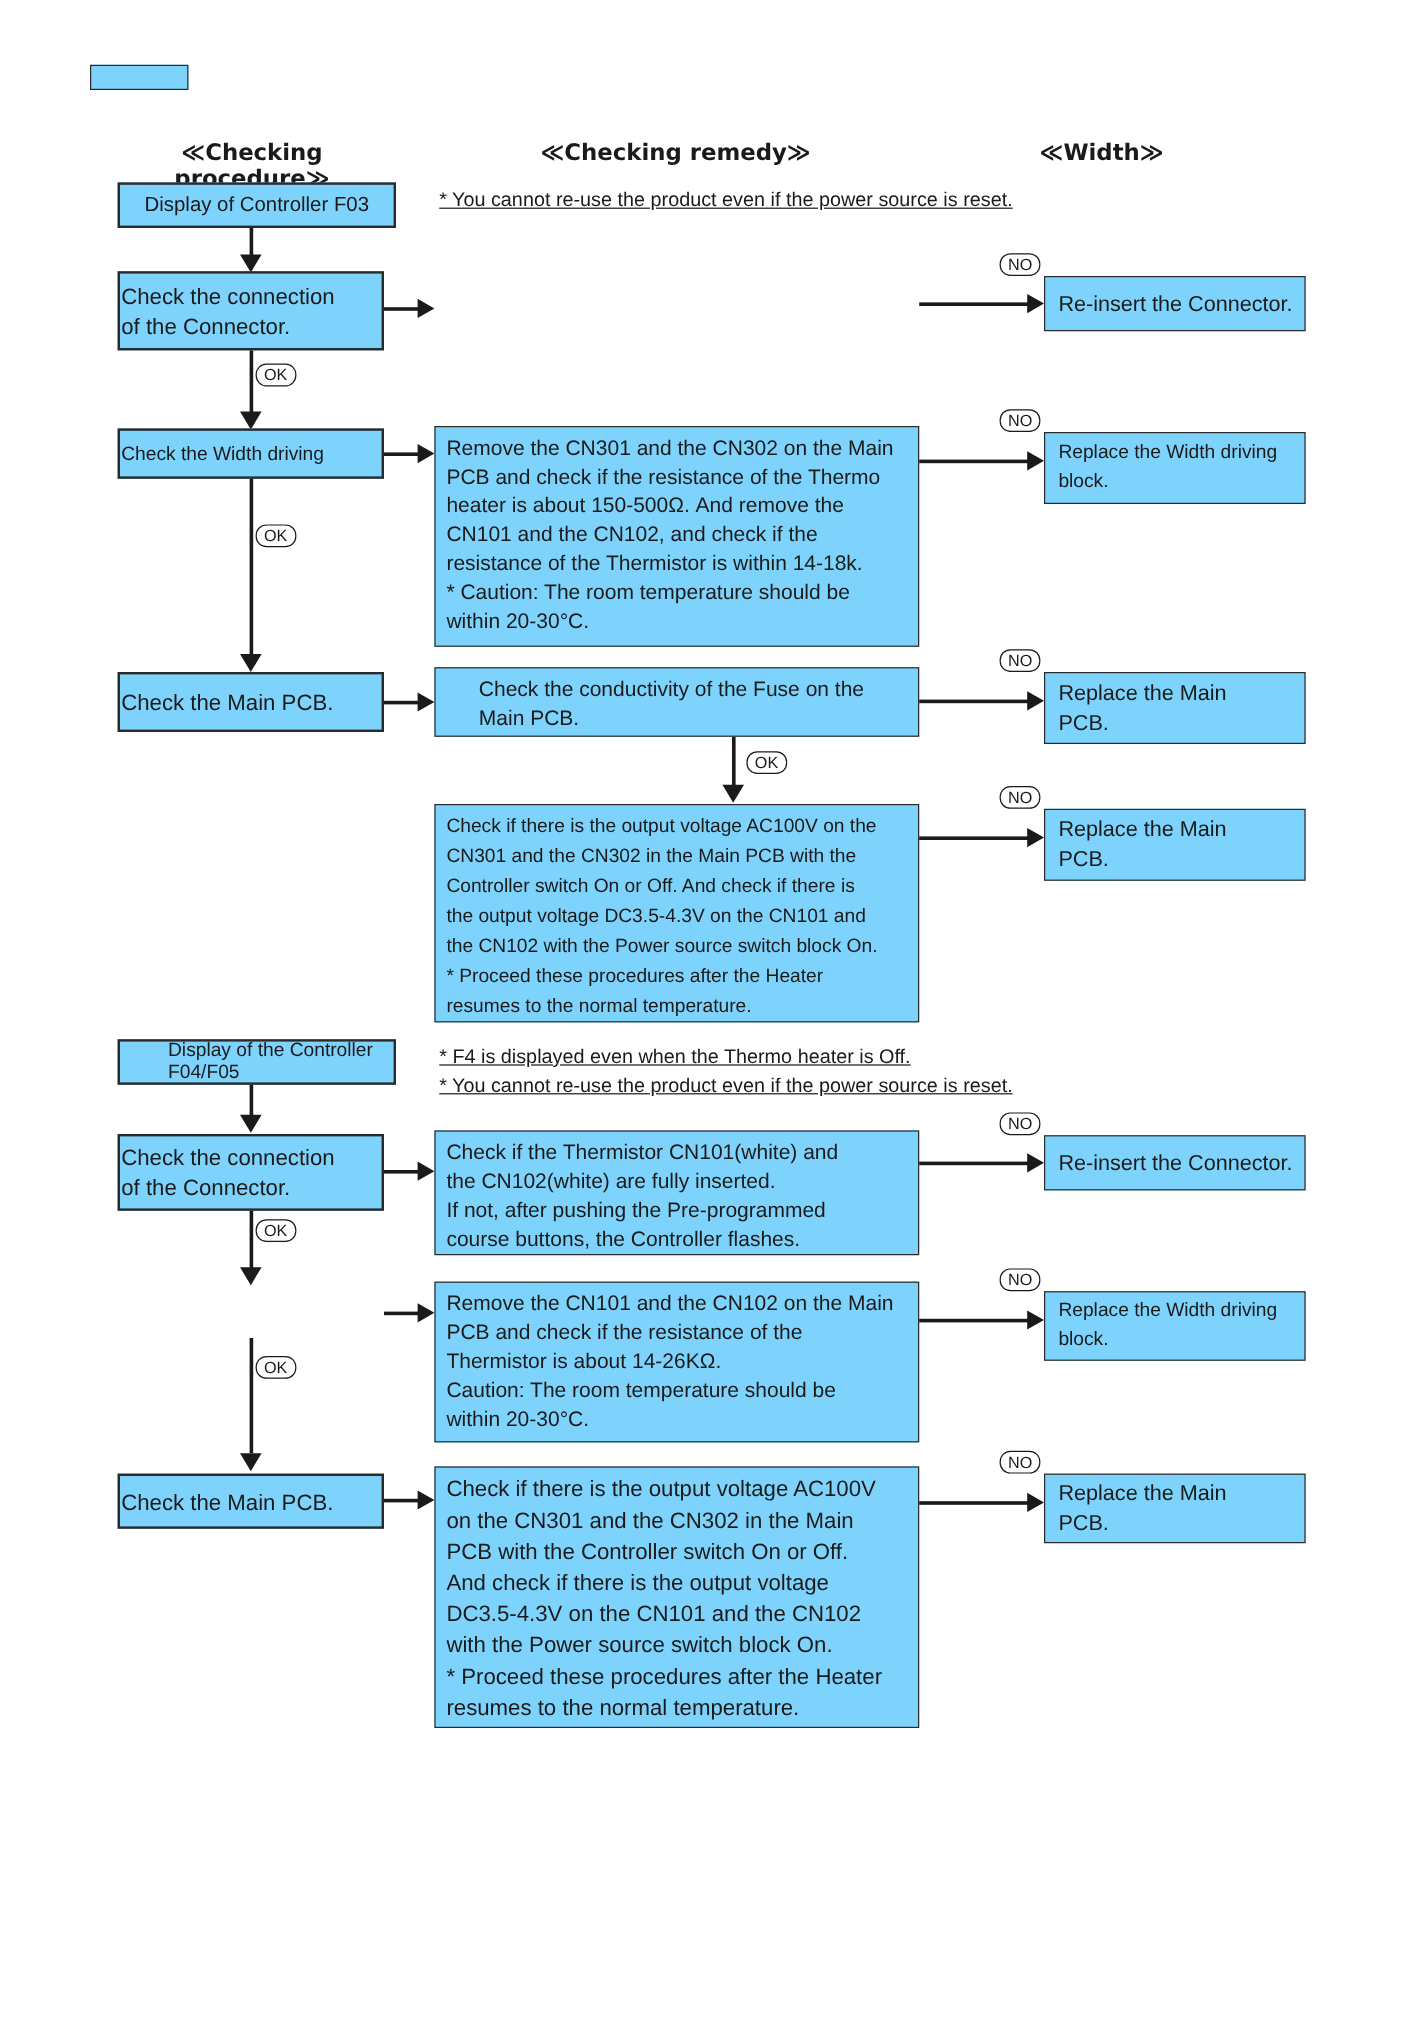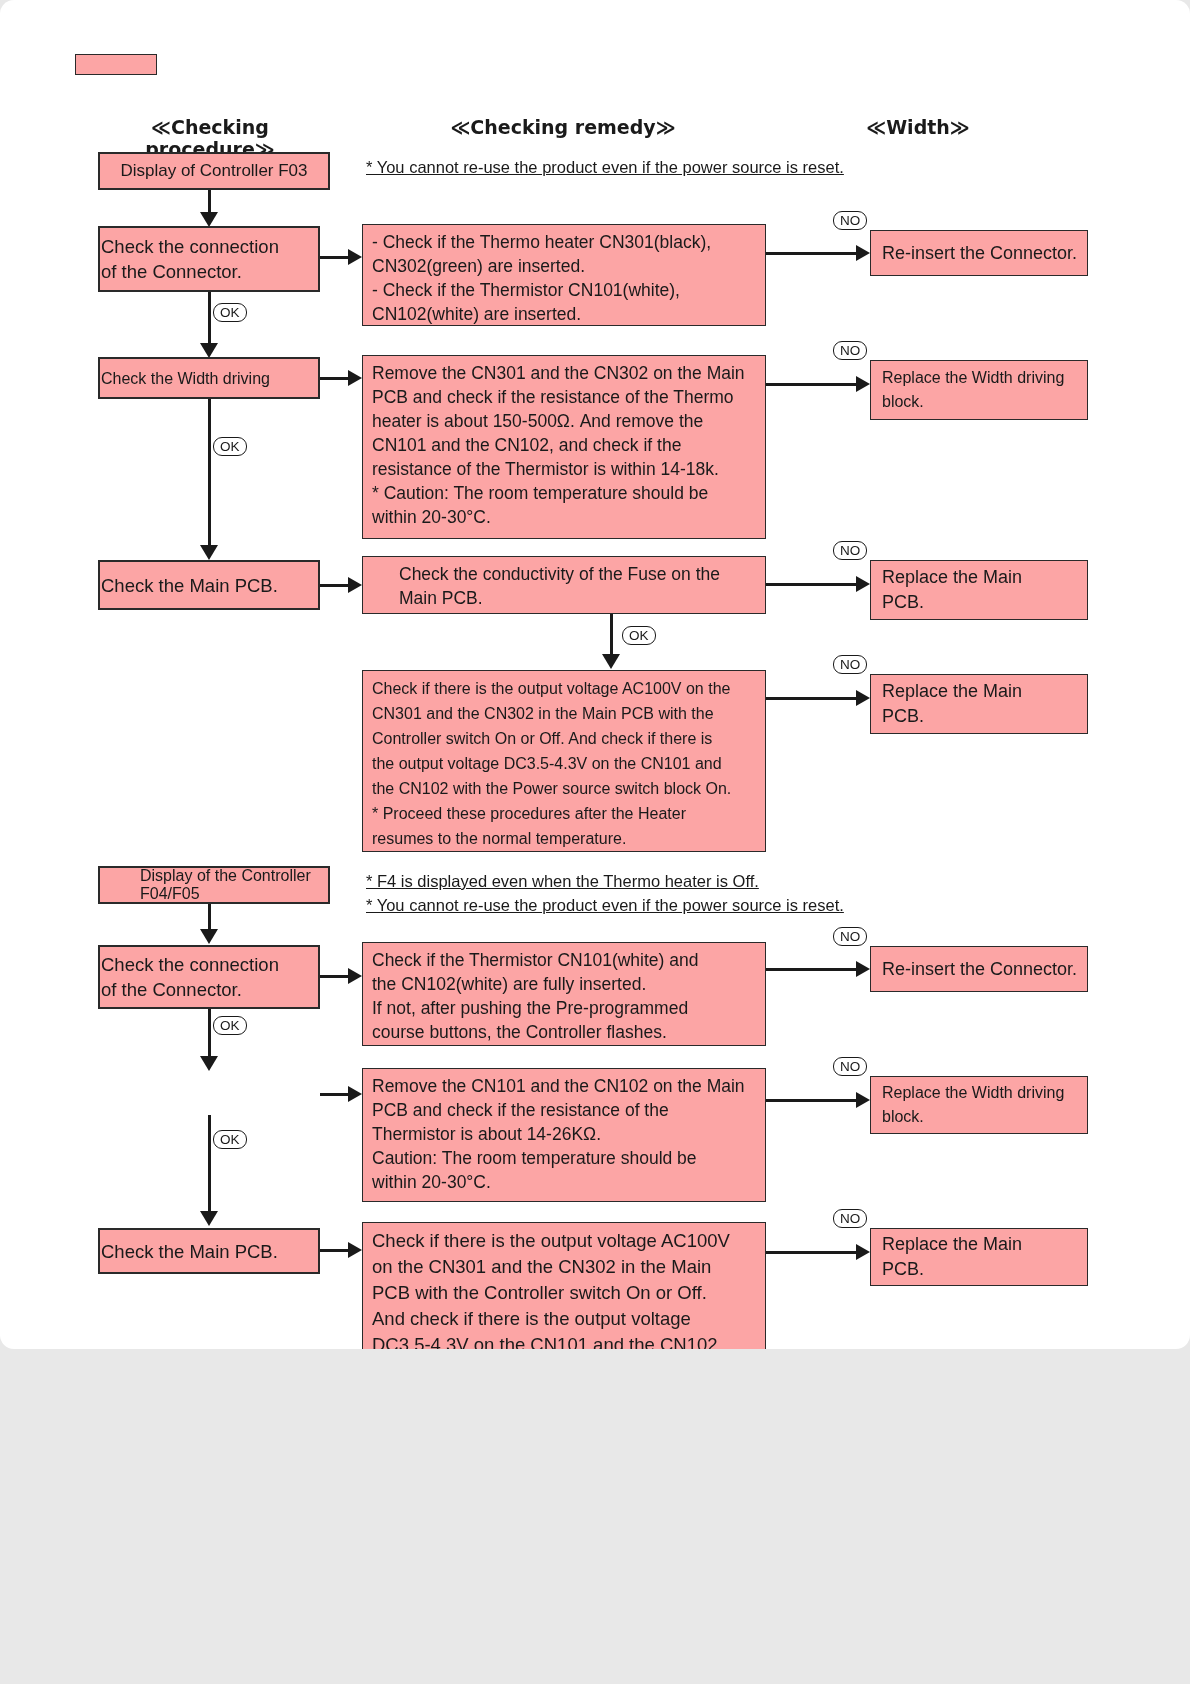--- a/index.html
+++ b/index.html
@@ -1,24 +1,23 @@
 <!DOCTYPE html>
 <html><head>
 <meta charset="utf-8">
 <style>
   html,body { margin:0; padding:0; background:#e8e8e8; }
   #page {
-    position:relative; width:1190px; height:1349px; margin:0 auto;
+    position:relative; width:1190px; height:1684px; margin:0 auto;
     background:#ffffff; color:#1a1a1a;
     font-family:"Liberation Sans","DejaVu Sans",sans-serif;
     overflow:hidden;
-    border-radius:14px;
   }
   .box {
-    position:absolute; box-sizing:border-box; background:#fca5a5;
+    position:absolute; box-sizing:border-box; background:#7dd3fc;
     border:2px solid #2a2a2a; display:flex; align-items:center;
   }
   .box .txt { white-space:pre-line; }
   .start { border-width:2.5px; justify-content:center; font-size:17px; }
   .proc  { padding-left:1px; font-size:18.5px; line-height:25px; }
   .mid   { align-items:flex-start; padding:5px 9px; font-size:17.5px; line-height:24px; border-width:1.5px; }
   .rem   { padding-left:11px; font-size:18px; line-height:25px; border-width:1.5px; }
   .hdr {
     position:absolute; text-align:center; font-size:19px; font-weight:bold;
     font-family:"DejaVu Sans","Liberation Sans",sans-serif;
@@ -59,26 +58,20 @@
 
   <div class="vl" style="left:208px; top:190px; height:23px;"></div>
   <div class="ah-d" style="left:200px; top:212px;"></div>
 
   <div class="box proc" style="left:98px; top:226px; width:222px; height:66px;">
     <span class="txt">Check the connection
 of the Connector.</span>
   </div>
   <div class="hl" style="left:320px; top:256px; width:29px;"></div>
   <div class="ah-r" style="left:348px; top:249px;"></div>
-  <div class="box mid" style="left:362px; top:224px; width:404px; height:102px;">
-    <span class="txt">- Check if the Thermo heater CN301(black),
-CN302(green) are inserted.
--  Check  if  the  Thermistor  CN101(white),
-CN102(white) are inserted.</span>
-  </div>
   <div class="badge" style="left:833px; top:211px;">NO</div>
   <div class="hl" style="left:766px; top:252px; width:91px;"></div>
   <div class="ah-r" style="left:856px; top:245px;"></div>
   <div class="box rem" style="left:870px; top:230px; width:218px; height:46px;">
     <span class="txt">Re-insert the Connector.</span>
   </div>
   <div class="vl" style="left:208px; top:292px; height:52px;"></div>
   <div class="badge" style="left:213px; top:303px;">OK</div>
   <div class="ah-d" style="left:200px; top:343px;"></div>
 

